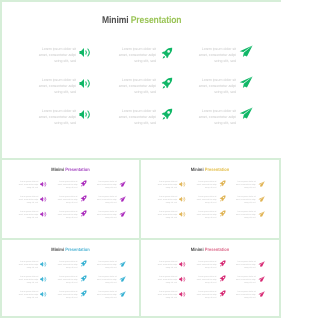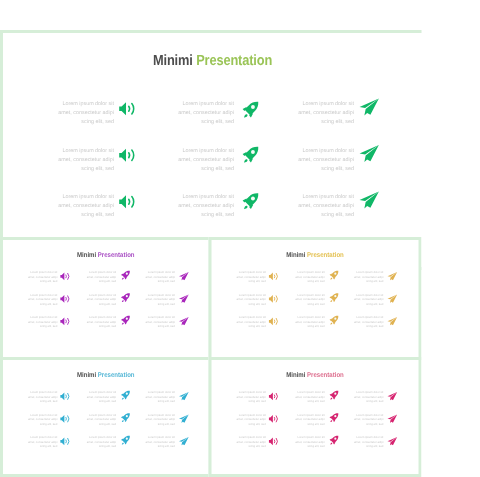--- a/index.html
+++ b/index.html
@@ -2,21 +2,21 @@
 <html><head>
 <meta charset="utf-8">
 <style>
   html,body{margin:0;padding:0;}
   body{width:281px;height:318px;background:#ffffff;font-family:"Liberation Sans",sans-serif;overflow:hidden;
        -webkit-font-smoothing:antialiased;text-rendering:geometricPrecision;}
   .page{position:relative;width:281px;height:318px;background:#fff;}
 
   
   .hero{position:absolute;left:0;top:0;width:303px;height:160px;box-sizing:border-box;
-        border:2px solid #d6eed8;background:#fff;margin-top:20px;}
+        border:2px solid #d6eed8;background:#fff;}
   .hero-title{position:absolute;left:0;top:13px;width:281px;text-align:center;
               font-size:9.8px;font-weight:bold;letter-spacing:-0.1px;white-space:nowrap;
               transform:scaleX(0.872) translateX(-0.9px);transform-origin:center;}
   .t-dark{color:#4d4d4d;}
   .t-accent{color:#9ac456;}
 
   .hero-rows{position:absolute;left:0;top:46px;width:281px;}
   .hero-row{position:relative;height:30.9px;}
   .hcell{position:absolute;top:0;width:53px;height:31px;}
   .hcell .txt{position:absolute;right:16px;top:-2px;width:46px;text-align:right;

